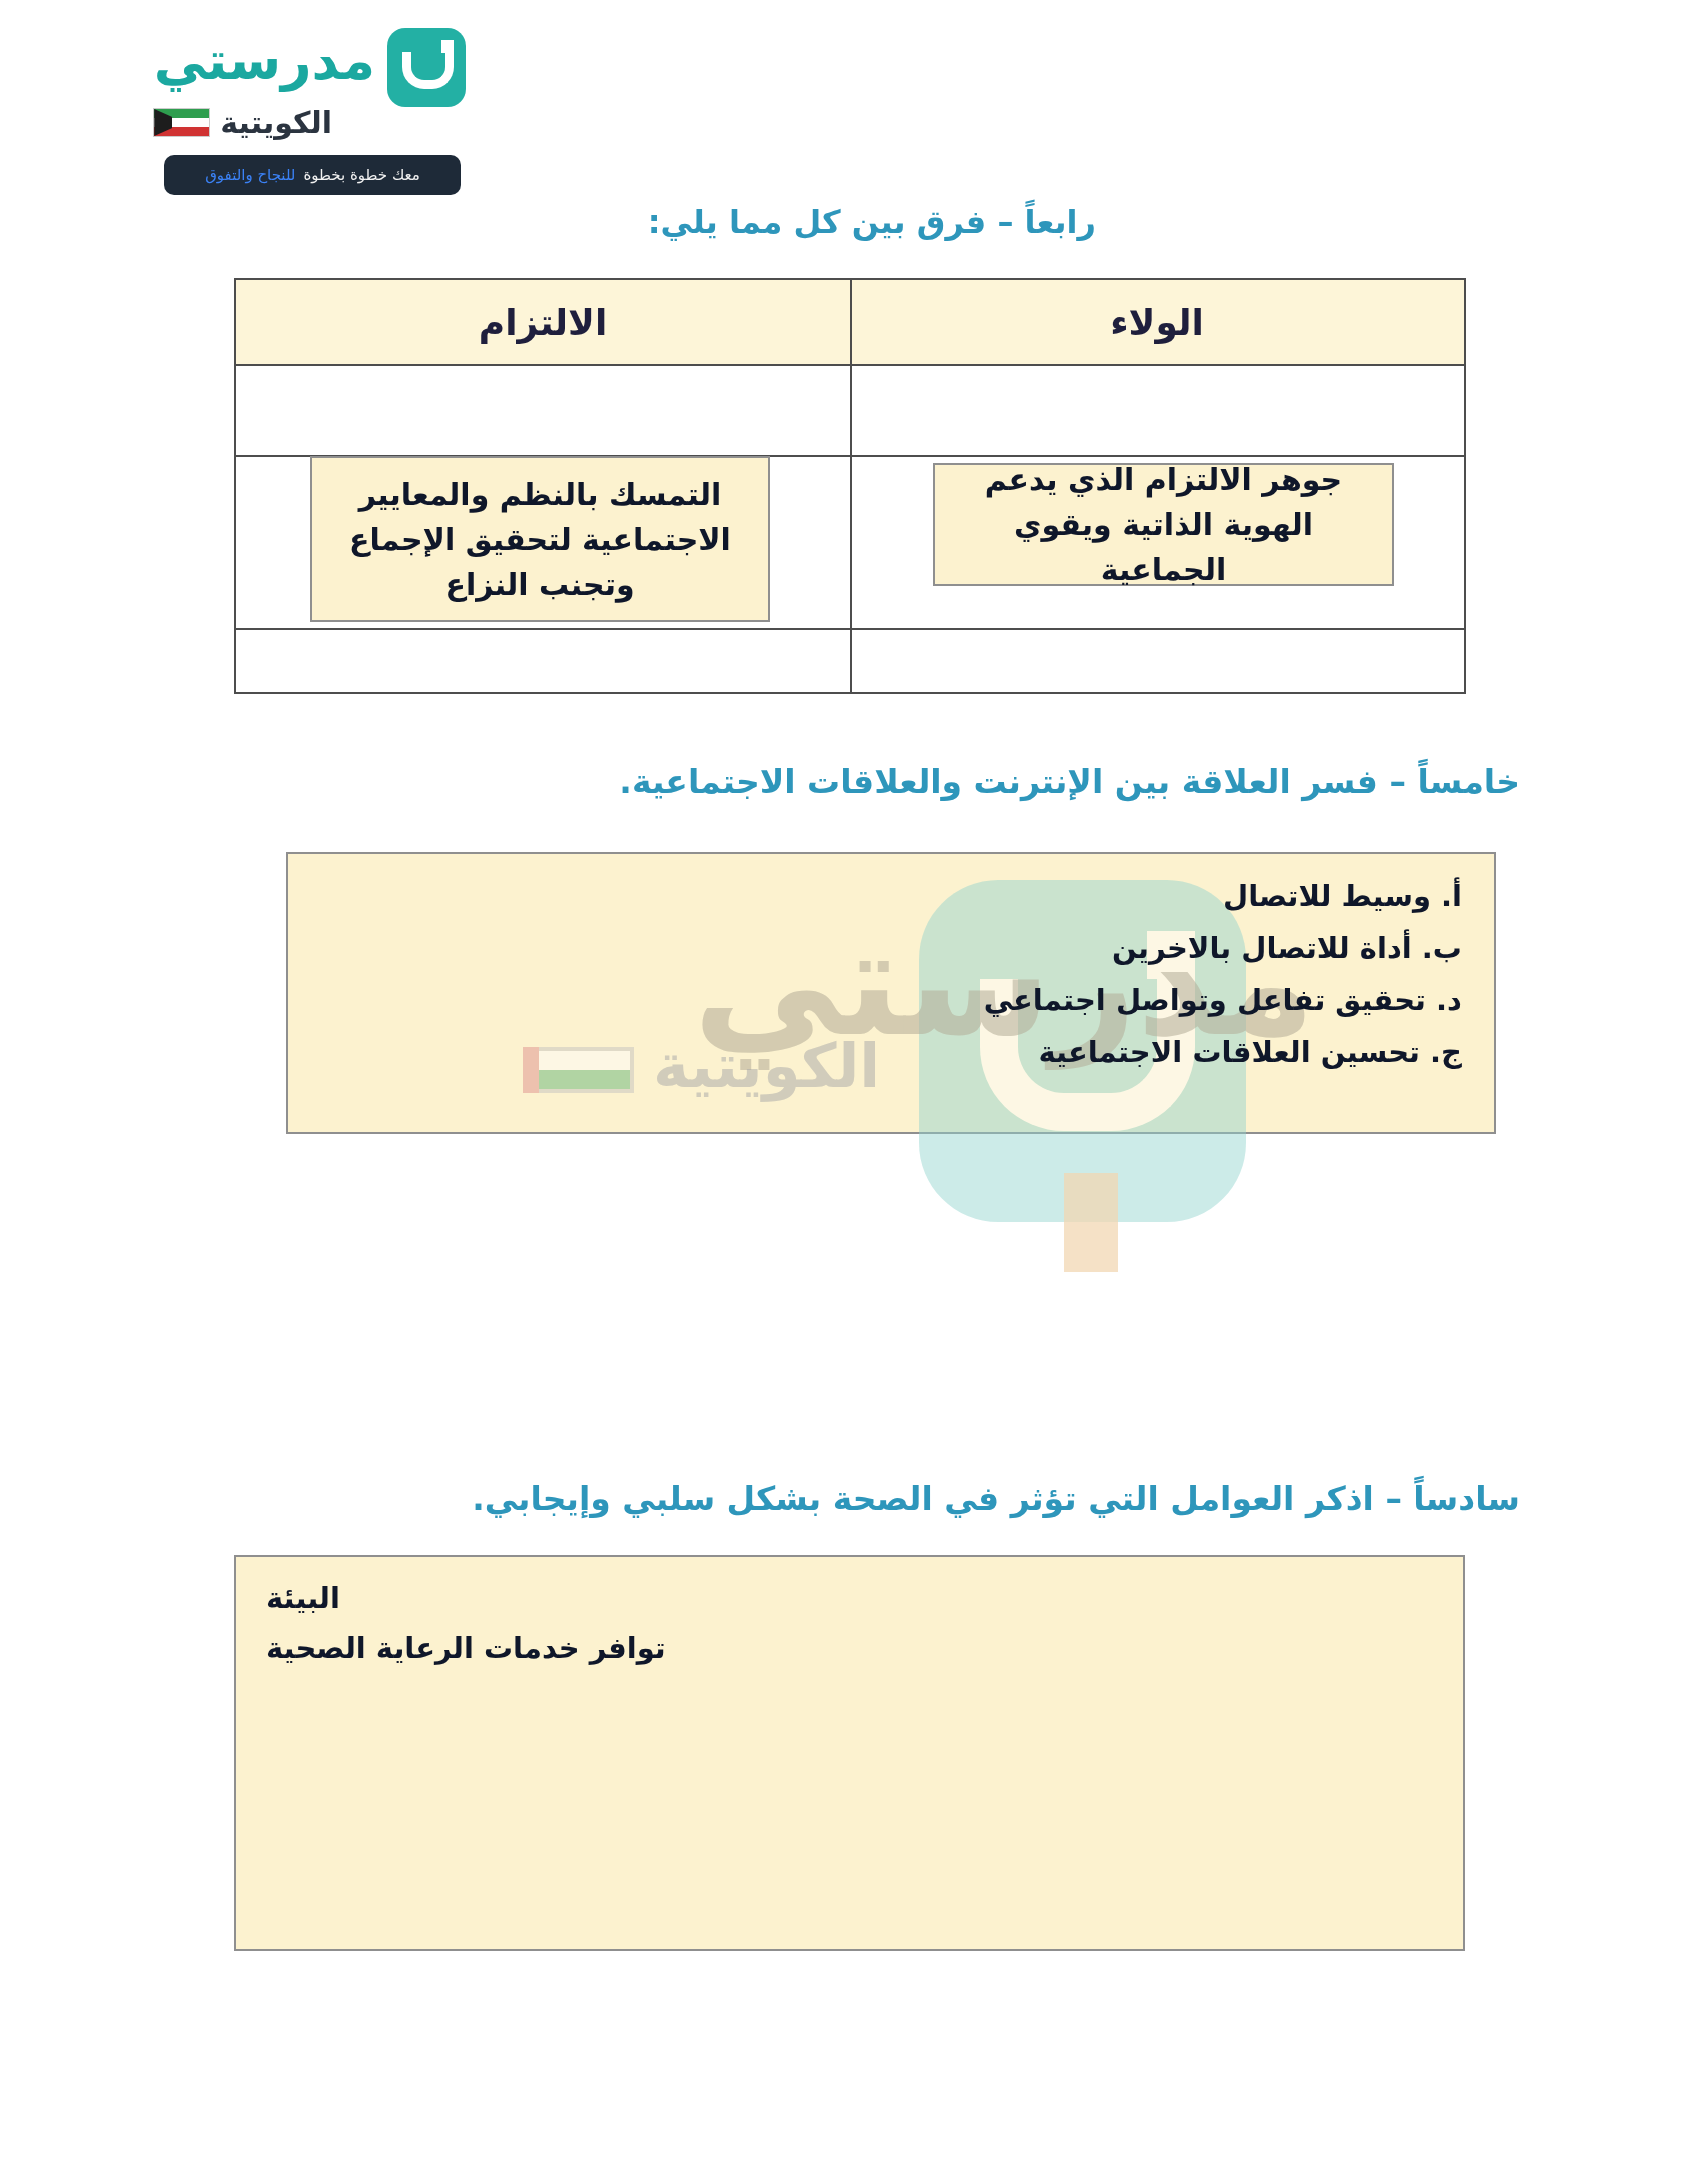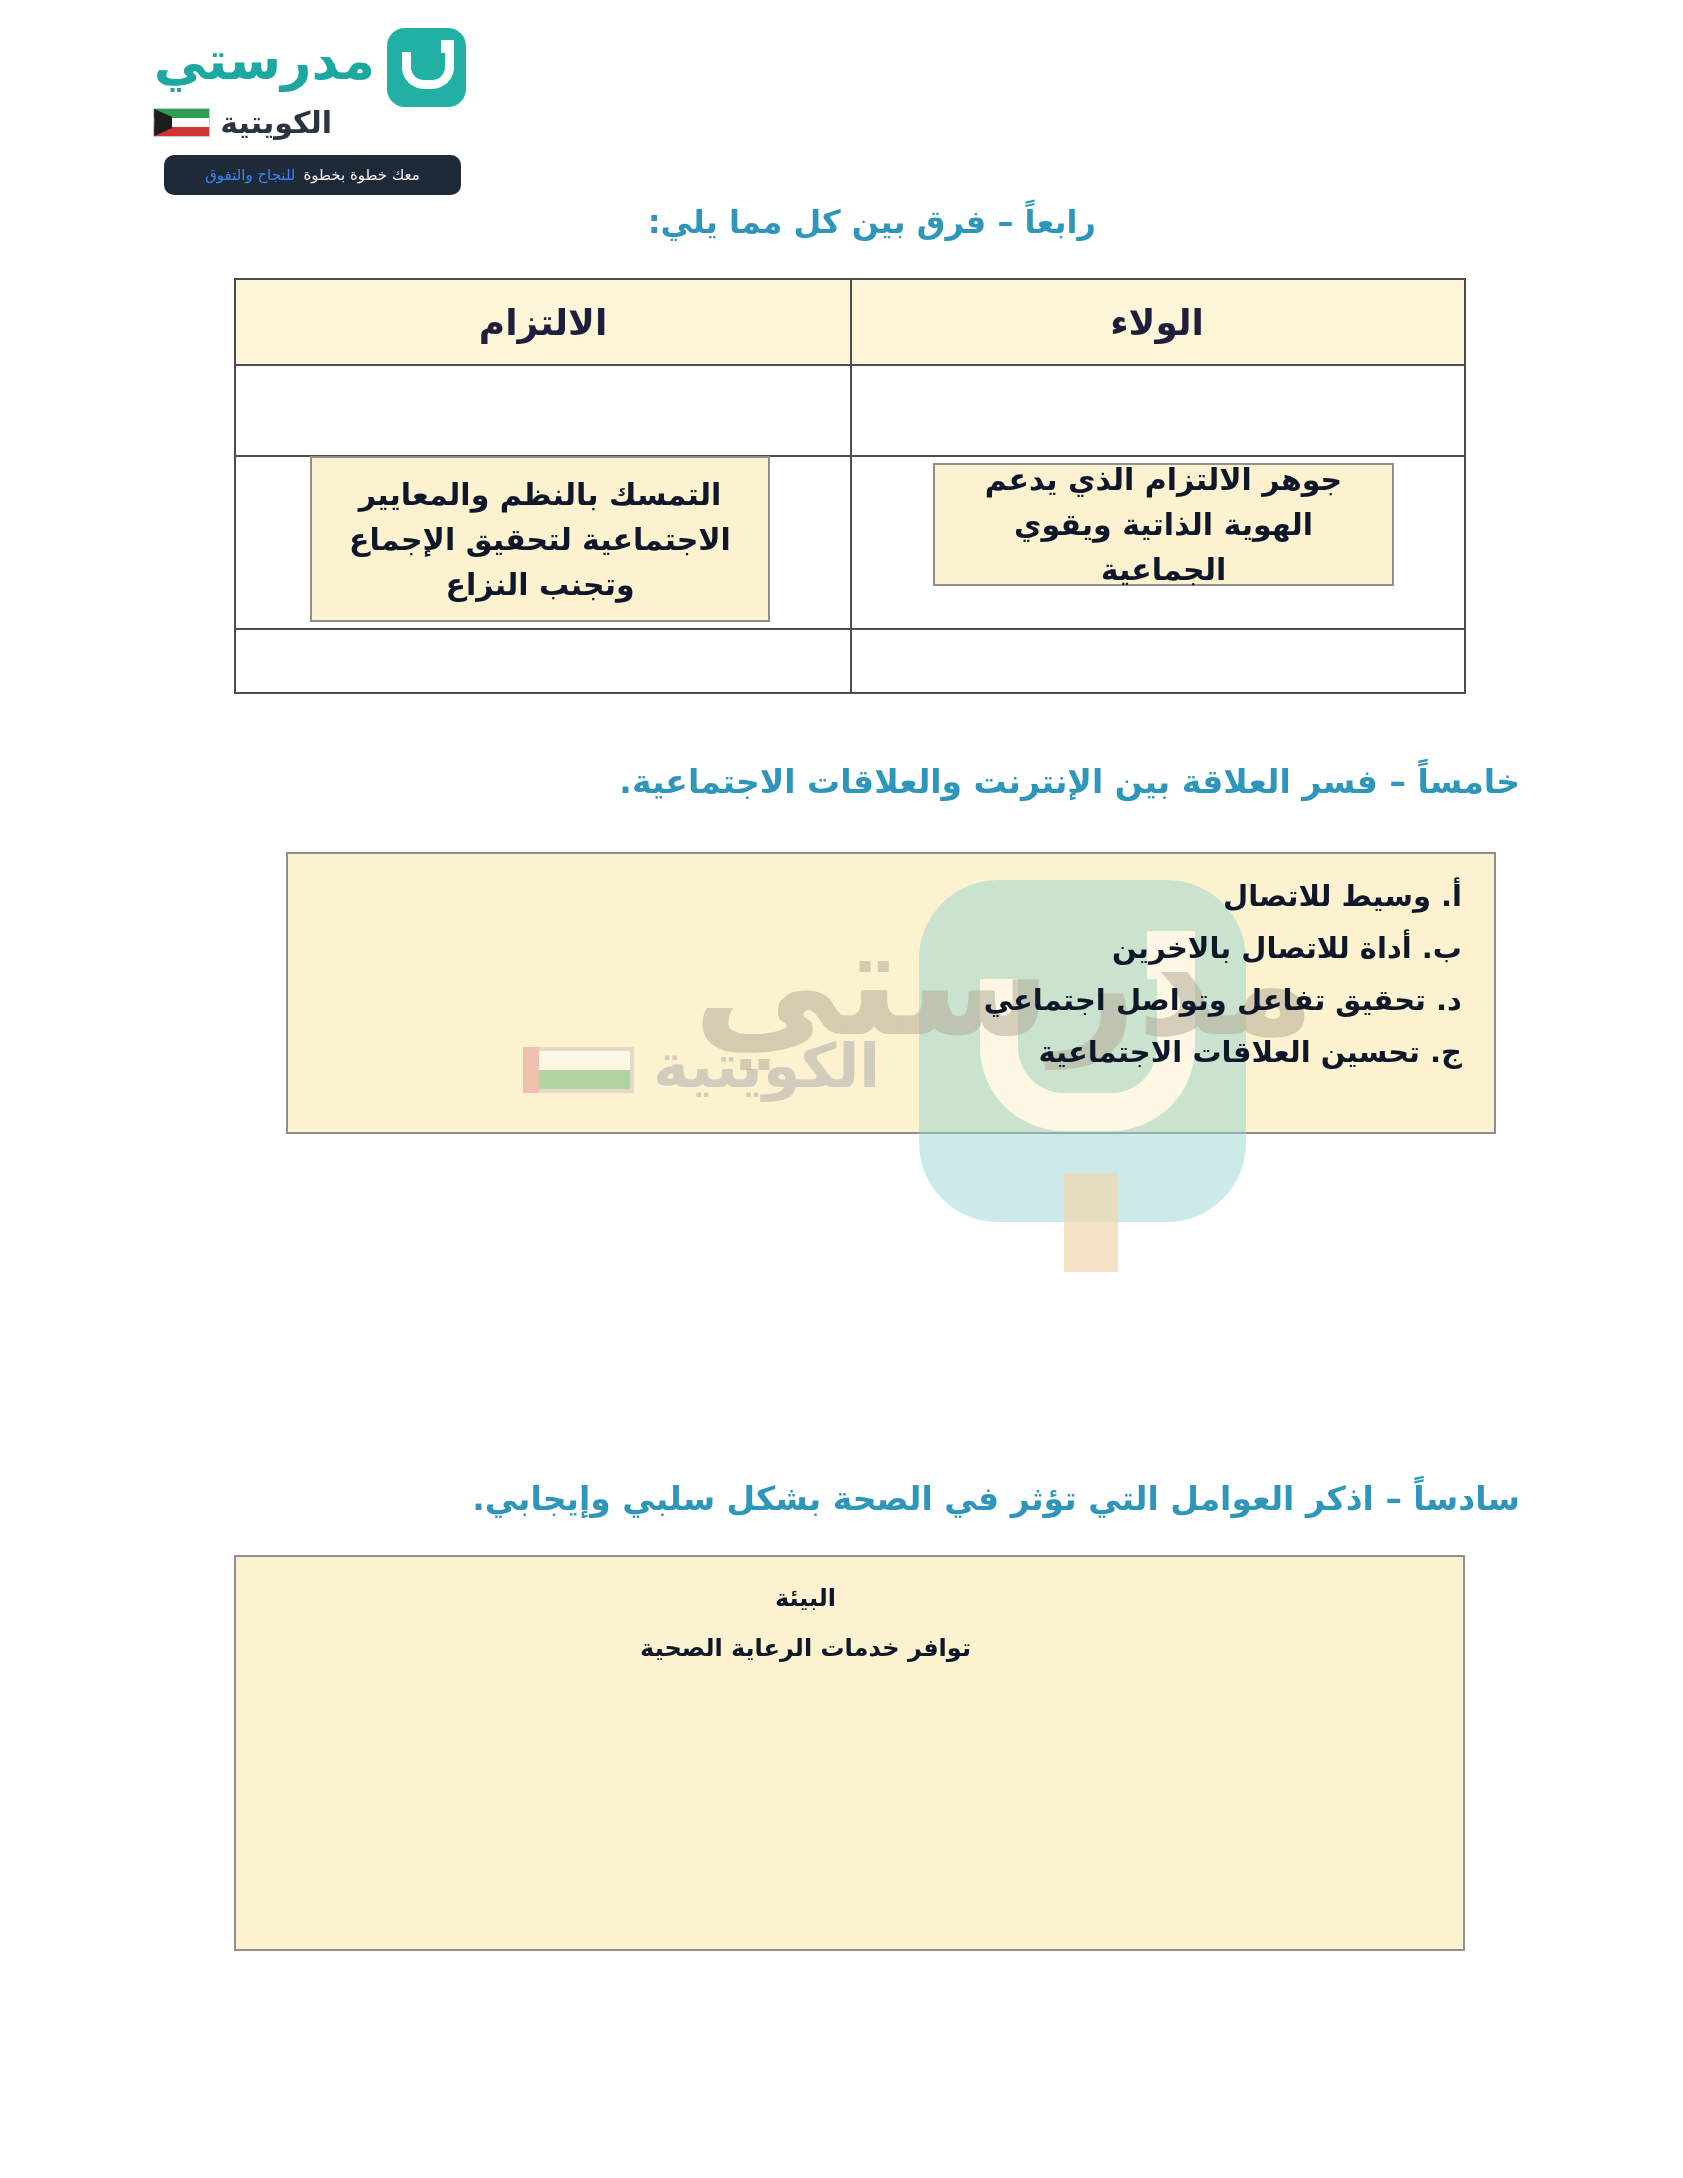--- a/index.html
+++ b/index.html
@@ -91,21 +91,21 @@
     left:933px;top:463px;width:461px;height:123px;
     display:flex;align-items:center;justify-content:center;text-align:center;
     font-size:30px;line-height:1.5;padding:6px 14px;
   }
   #box5{
     left:254px;top:852px;width:1210px;height:282px;
     padding:16px 32px;text-align:right;font-size:29px;line-height:52px;margin-left:32px;
   }
   #box6{
     left:234px;top:1555px;width:1231px;height:396px;
-    padding:16px 118px 16px 30px;text-align:center;font-size:24px;line-height:50px;
+    padding:16px 118px 16px 30px;text-align:left;font-size:29px;line-height:50px;
   }
   .ans-item{position:relative;z-index:5;}
 
   
   .wm{position:absolute;pointer-events:none;}
   .wm-title{
     left:693px;top:896px;font-size:149px;font-weight:bold;
     color:#b4ad98;opacity:0.55;direction:rtl;white-space:nowrap;
   }
   .wm-icon{

